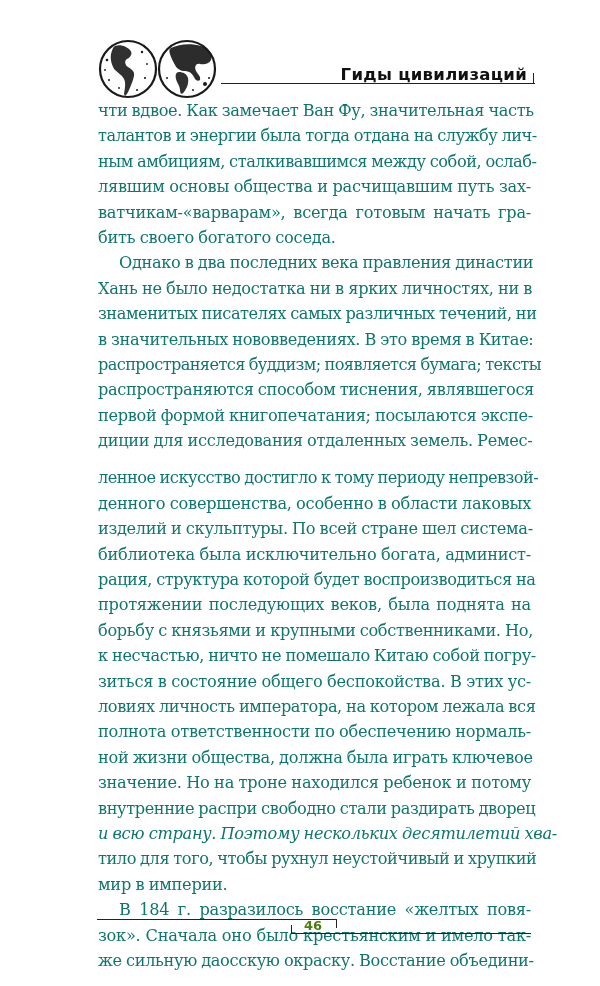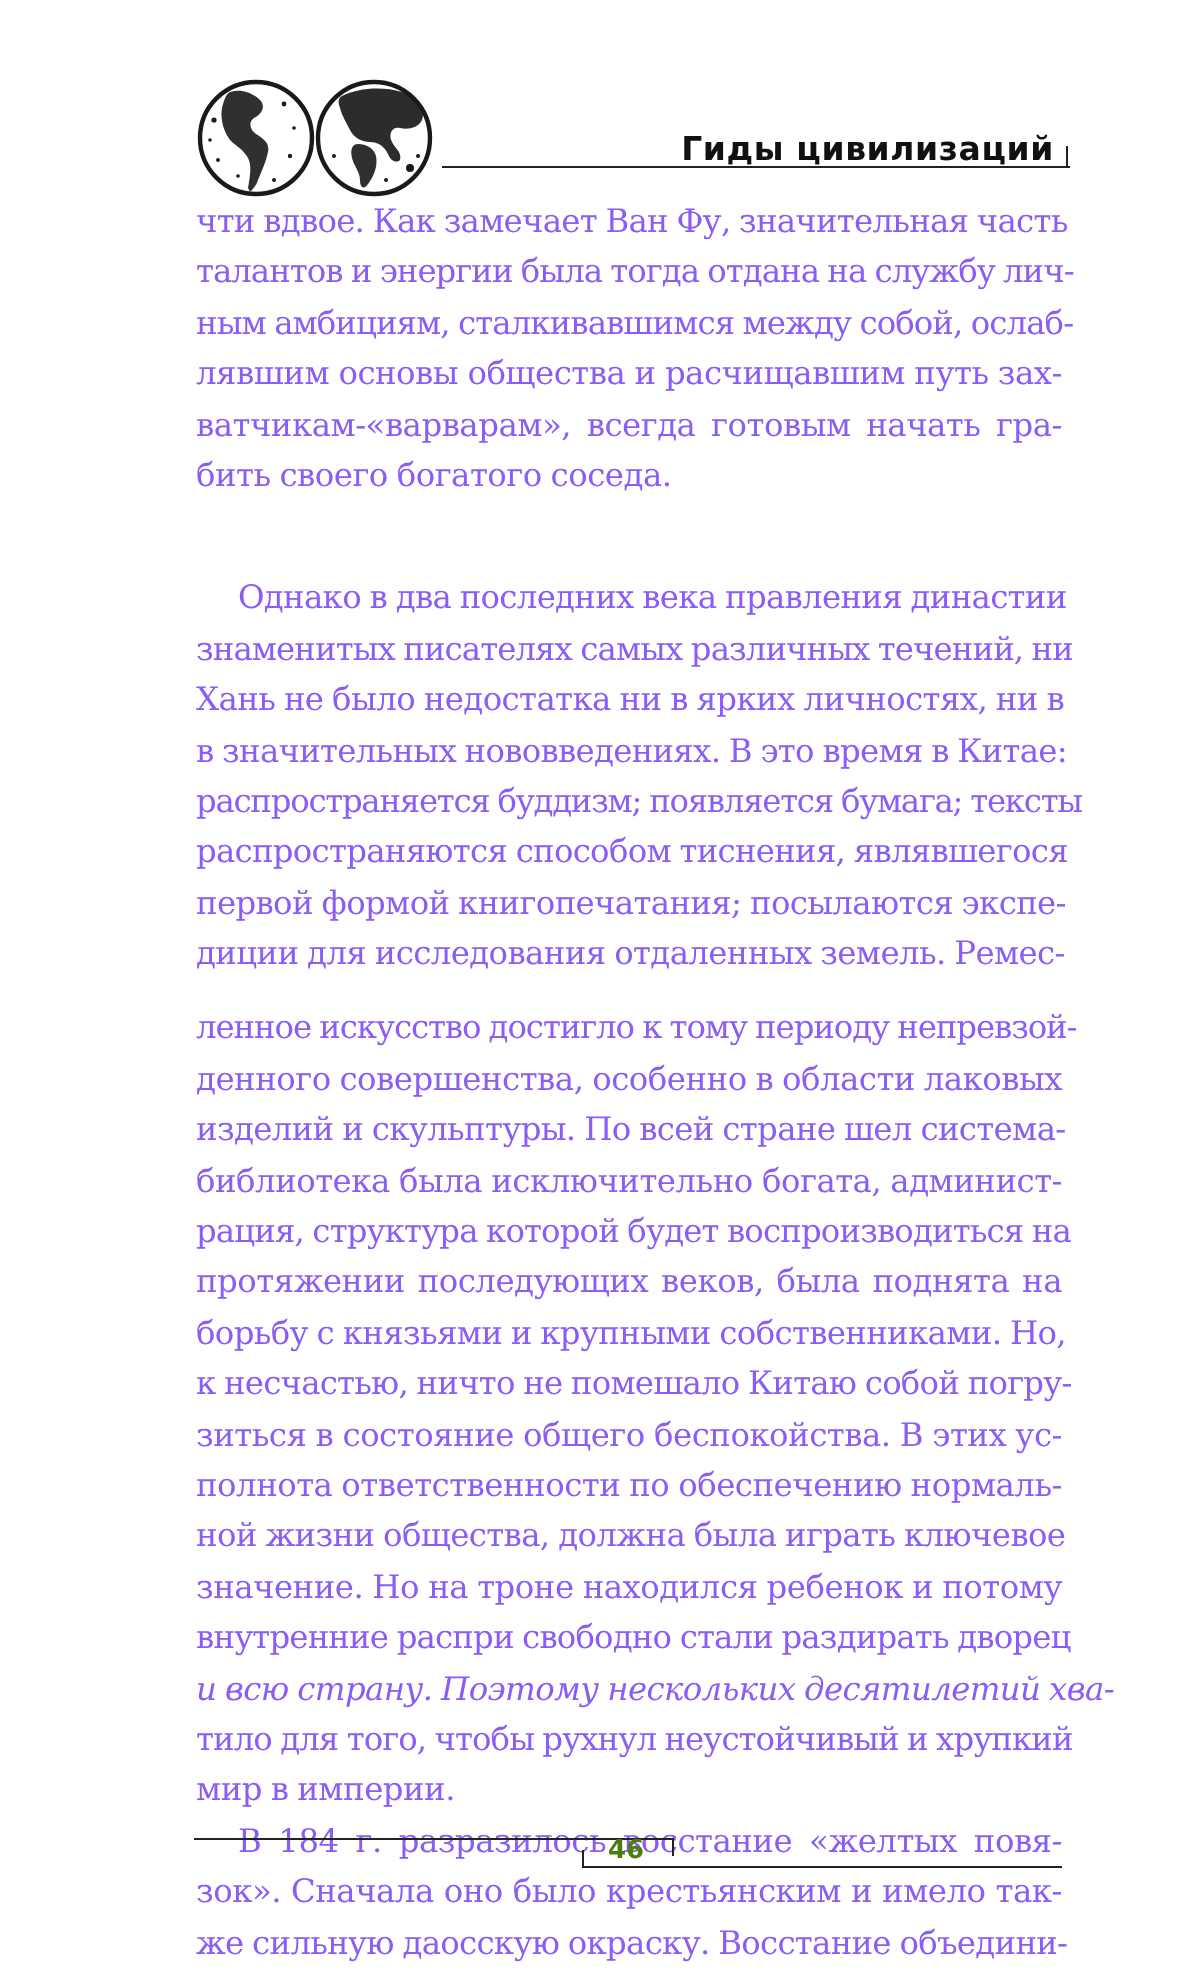--- a/index.html
+++ b/index.html
@@ -61,21 +61,21 @@
 
   
   .body-text {
     position: absolute;
     left: 83px;
     top: 98px;
     width: 433px;
     font-family: "DejaVu Serif", "Liberation Serif", serif;
     font-size: 16.2px;
     line-height: 25.4px;
-    color: #8b5cf6;
+    color: #0f766e;
   }
   .line {
     display: block;
     height: 25.4px;
     white-space: nowrap;
     text-align: justify;
     text-align-last: justify;
     overflow: visible;
     letter-spacing: -0.25px;
     word-spacing: -0.5px;
@@ -182,37 +182,38 @@
     <div class="header-tick"></div>
   </div>
 
   <div class="body-text" id="body-text">
       <span class="line" style="letter-spacing: -0.367389px;">чти вдвое. Как замечает Ван Фу, значительная часть</span>
       <span class="line" style="letter-spacing: -0.490067px;">талантов и энергии была тогда отдана на службу лич-</span>
       <span class="line" style="letter-spacing: -0.458972px;">ным амбициям, сталкивавшимся между собой, ослаб-</span>
       <span class="line">лявшим основы общества и расчищавшим путь зах-</span>
       <span class="line">ватчикам-«варварам», всегда готовым начать гра-</span>
       <span class="line last">бить своего богатого соседа.</span>
-      <span class="line indent" style="letter-spacing: -0.346496px; margin-top: 36px;">Однако в два последних века правления династии</span>
+      <span class="line indent" style="letter-spacing: -0.346496px;">Однако в два последних века правления династии</span>
+      <span class="line" style="letter-spacing: -0.296831px;">Хань не было недостатка ни в ярких личностях, ни в</span>
       <span class="line" style="letter-spacing: -0.455137px;">знаменитых писателях самых различных течений, ни</span>
-      <span class="line" style="letter-spacing: -0.296831px;">Хань не было недостатка ни в ярких личностях, ни в</span>
       <span class="line" style="letter-spacing: -0.355293px;">в значительных нововведениях. В  это время в Китае:</span>
       <span class="line" style="letter-spacing: -0.630994px;">распространяется буддизм; появляется бумага; тексты</span>
       <span class="line" style="letter-spacing: -0.361556px;">распространяются способом тиснения, являвшегося</span>
       <span class="line" style="letter-spacing: -0.324623px;">первой формой книгопечатания; посылаются экспе-</span>
       <span class="line" style="letter-spacing: -0.308531px;">диции для исследования отдаленных земель. Ремес-</span>
       <span class="line" style="letter-spacing: -0.541482px; margin-top: 12px;">ленное искусство достигло к тому периоду непревзой-</span>
       <span class="line">денного совершенства, особенно в области лаковых</span>
       <span class="line" style="letter-spacing: -0.324623px;">изделий и скульптуры. По всей стране шел система-</span>
       <span class="line">библиотека была исключительно богата, админист-</span>
       <span class="line" style="letter-spacing: -0.432632px;">рация, структура которой будет воспроизводиться на</span>
       <span class="line">протяжении последующих веков, была поднята на</span>
       <span class="line" style="letter-spacing: -0.329476px;">борьбу с князьями и крупными собственниками. Но,</span>
       <span class="line" style="letter-spacing: -0.38544px;">к несчастью, ничто не помешало Китаю собой погру-</span>
       <span class="line">зиться в состояние общего беспокойства. В этих ус-</span>
+      <span class="line" style="letter-spacing: -0.426112px;">ловиях личность императора, на котором лежала вся</span>
       <span class="line">полнота ответственности по обеспечению нормаль-</span>
       <span class="line" style="letter-spacing: -0.315106px;">ной жизни общества, должна была играть ключевое</span>
       <span class="line">значение. Но на троне находился ребенок и потому</span>
       <span class="line" style="letter-spacing: -0.41835px;">внутренние распри свободно стали раздирать дворец</span>
       <span class="line" style="letter-spacing: -0.300666px; font-style: italic;">и всю страну. Поэтому нескольких десятилетий хва-</span>
       <span class="line" style="letter-spacing: -0.463808px;">тило для того, чтобы рухнул неустойчивый и хрупкий</span>
       <span class="line last">мир в империи.</span>
       <span class="line indent">В 184 г. разразилось восстание «желтых повя-</span>
       <span class="line">зок». Сначала оно было крестьянским и имело так-</span>
       <span class="line" style="letter-spacing: -0.355293px;">же сильную даосскую окраску. Восстание объедини-</span>

